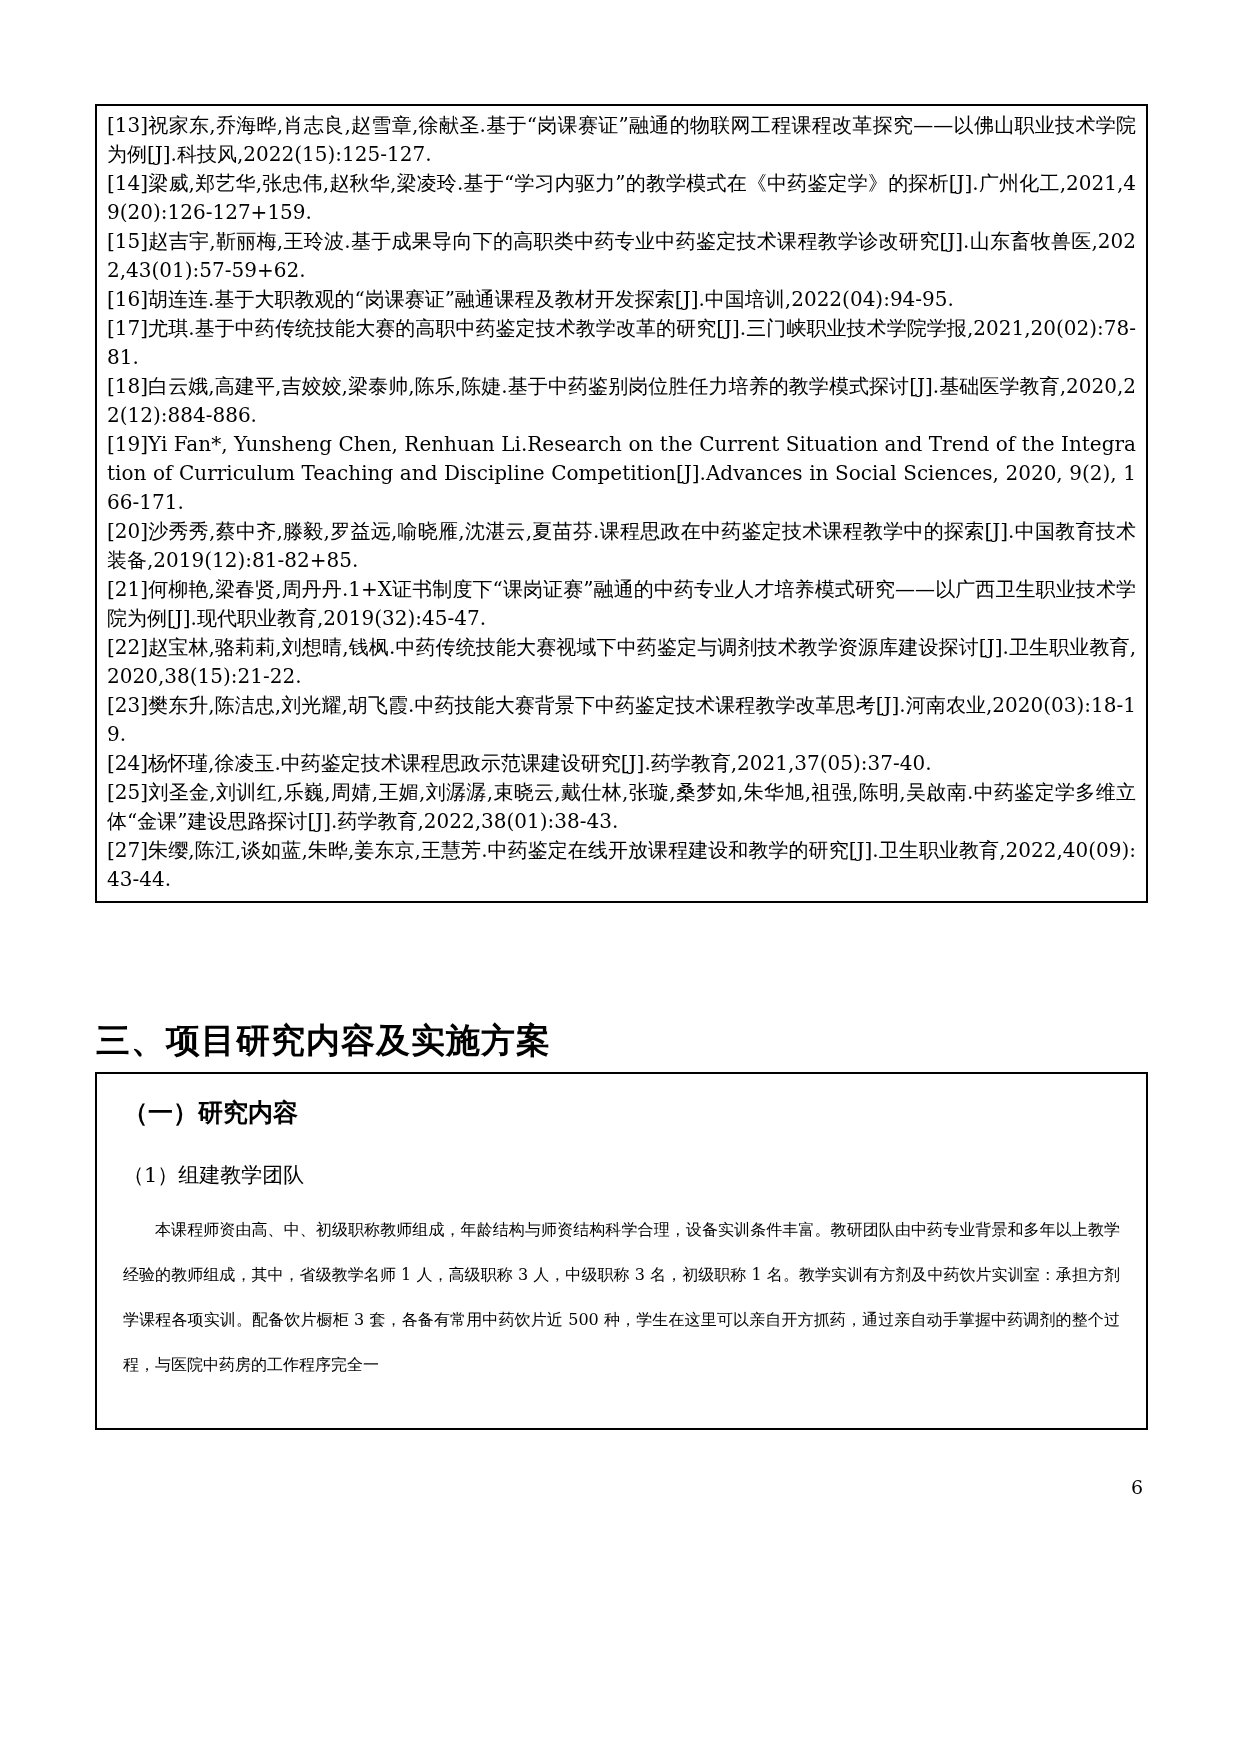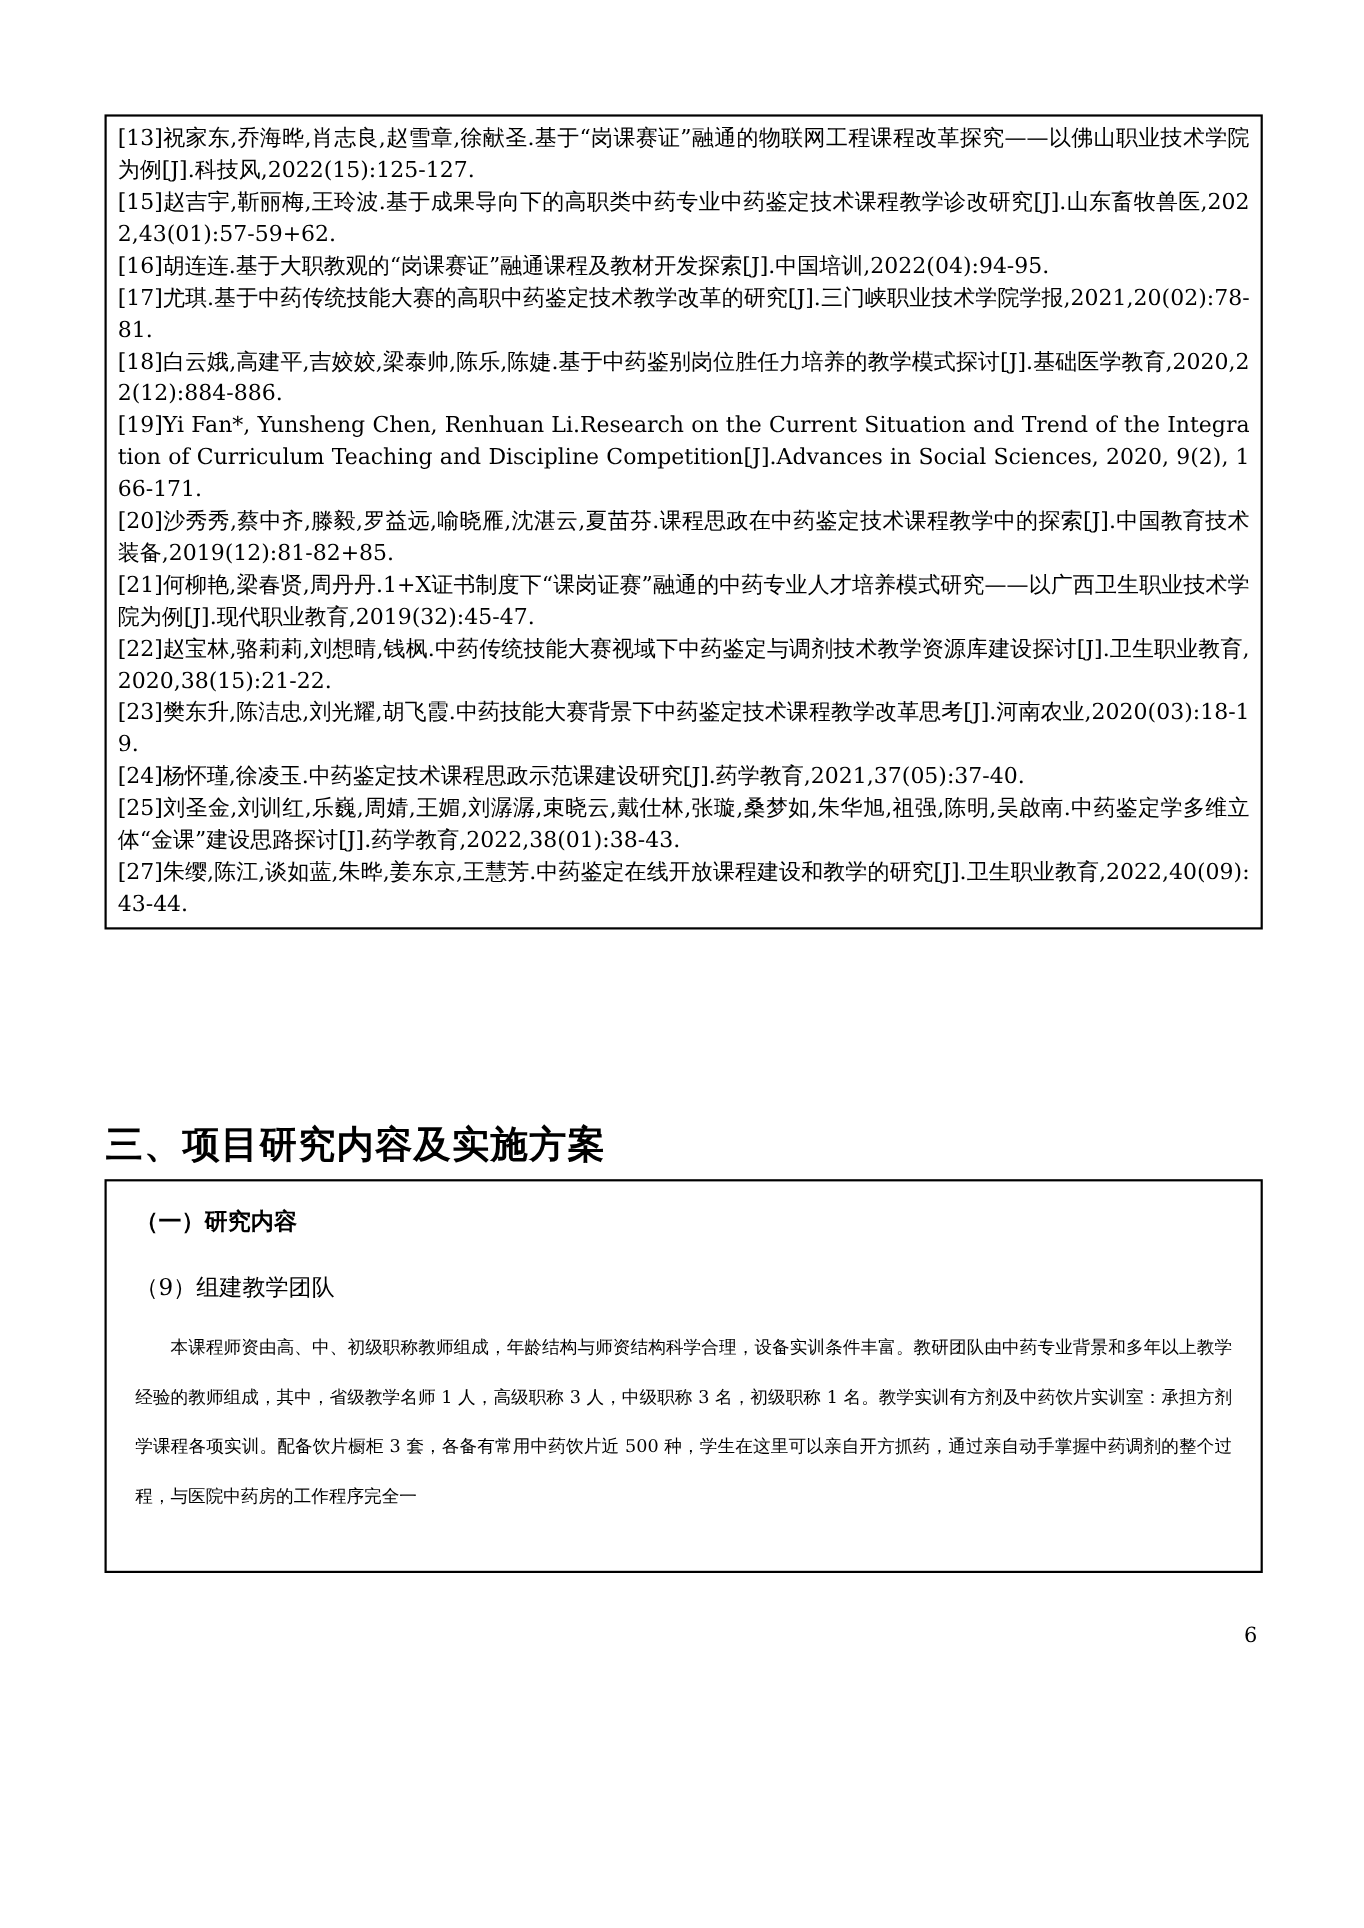--- a/index.html
+++ b/index.html
@@ -45,21 +45,21 @@
     top: 1072px;
     width: 1053px;
     height: 358px;
     box-sizing: border-box;
     border: 2px solid #000000;
     padding: 22px 26px 0 26px;
   }
   .subsection-title {
     margin: 0;
     font-family: "Liberation Sans", "DejaVu Sans", sans-serif;
-    font-size: 21px;
+    font-size: 25px;
     font-weight: 700;
   }
   .item-title {
     margin: 32px 0 0 0;
     font-size: 21px;
     font-weight: 400;
   }
   .body-paragraph {
     margin: 18px 0 0 0;
     font-size: 16px;
@@ -75,37 +75,38 @@
     font-size: 19px;
   }
 </style>
 </head>
 <body>
 
 <div class="page">
 
   <div class="references-box">
     <p class="ref">[13]祝家东,乔海晔,肖志良,赵雪章,徐献圣.基于“岗课赛证”融通的物联网工程课程改革探究——以佛山职业技术学院为例[J].科技风,2022(15):125-127.</p>
+    <p class="ref">[14]梁威,郑艺华,张忠伟,赵秋华,梁凌玲.基于“学习内驱力”的教学模式在《中药鉴定学》的探析[J].广州化工,2021,49(20):126-127+159.</p>
     <p class="ref">[15]赵吉宇,靳丽梅,王玲波.基于成果导向下的高职类中药专业中药鉴定技术课程教学诊改研究[J].山东畜牧兽医,2022,43(01):57-59+62.</p>
     <p class="ref">[16]胡连连.基于大职教观的“岗课赛证”融通课程及教材开发探索[J].中国培训,2022(04):94-95.</p>
     <p class="ref">[17]尤琪.基于中药传统技能大赛的高职中药鉴定技术教学改革的研究[J].三门峡职业技术学院学报,2021,20(02):78-81.</p>
     <p class="ref">[18]白云娥,高建平,吉姣姣,梁泰帅,陈乐,陈婕.基于中药鉴别岗位胜任力培养的教学模式探讨[J].基础医学教育,2020,22(12):884-886.</p>
     <p class="ref">[19]Yi Fan*, Yunsheng Chen, Renhuan Li.Research on the Current Situation and Trend of the Integration of Curriculum Teaching and Discipline Competition[J].Advances in Social Sciences, 2020, 9(2), 166-171.</p>
     <p class="ref">[20]沙秀秀,蔡中齐,滕毅,罗益远,喻晓雁,沈湛云,夏苗芬.课程思政在中药鉴定技术课程教学中的探索[J].中国教育技术装备,2019(12):81-82+85.</p>
     <p class="ref">[21]何柳艳,梁春贤,周丹丹.1+X证书制度下“课岗证赛”融通的中药专业人才培养模式研究——以广西卫生职业技术学院为例[J].现代职业教育,2019(32):45-47.</p>
     <p class="ref">[22]赵宝林,骆莉莉,刘想晴,钱枫.中药传统技能大赛视域下中药鉴定与调剂技术教学资源库建设探讨[J].卫生职业教育,2020,38(15):21-22.</p>
     <p class="ref">[23]樊东升,陈洁忠,刘光耀,胡飞霞.中药技能大赛背景下中药鉴定技术课程教学改革思考[J].河南农业,2020(03):18-19.</p>
     <p class="ref">[24]杨怀瑾,徐凌玉.中药鉴定技术课程思政示范课建设研究[J].药学教育,2021,37(05):37-40.</p>
     <p class="ref">[25]刘圣金,刘训红,乐巍,周婧,王媚,刘潺潺,束晓云,戴仕林,张璇,桑梦如,朱华旭,祖强,陈明,吴啟南.中药鉴定学多维立体“金课”建设思路探讨[J].药学教育,2022,38(01):38-43.</p>
     <p class="ref">[27]朱缨,陈江,谈如蓝,朱晔,姜东京,王慧芳.中药鉴定在线开放课程建设和教学的研究[J].卫生职业教育,2022,40(09):43-44.</p>
   </div>
 
   <h2 class="section-heading">三、项目研究内容及实施方案</h2>
 
   <div class="content-box">
     <p class="subsection-title">（一）研究内容</p>
-    <p class="item-title">（9）组建教学团队</p>
+    <p class="item-title">（1）组建教学团队</p>
     <p class="body-paragraph">本课程师资由高、中、初级职称教师组成，年龄结构与师资结构科学合理，设备实训条件丰富。教研团队由中药专业背景和多年以上教学经验的教师组成，其中，省级教学名师 1 人，高级职称 3 人，中级职称 3 名，初级职称 1 名。教学实训有方剂及中药饮片实训室：承担方剂学课程各项实训。配备饮片橱柜 3 套，各备有常用中药饮片近 500 种，学生在这里可以亲自开方抓药，通过亲自动手掌握中药调剂的整个过程，与医院中药房的工作程序完全一</p>
   </div>
 
   <div class="page-number">6</div>
 
 </div>
 
 </body></html>

